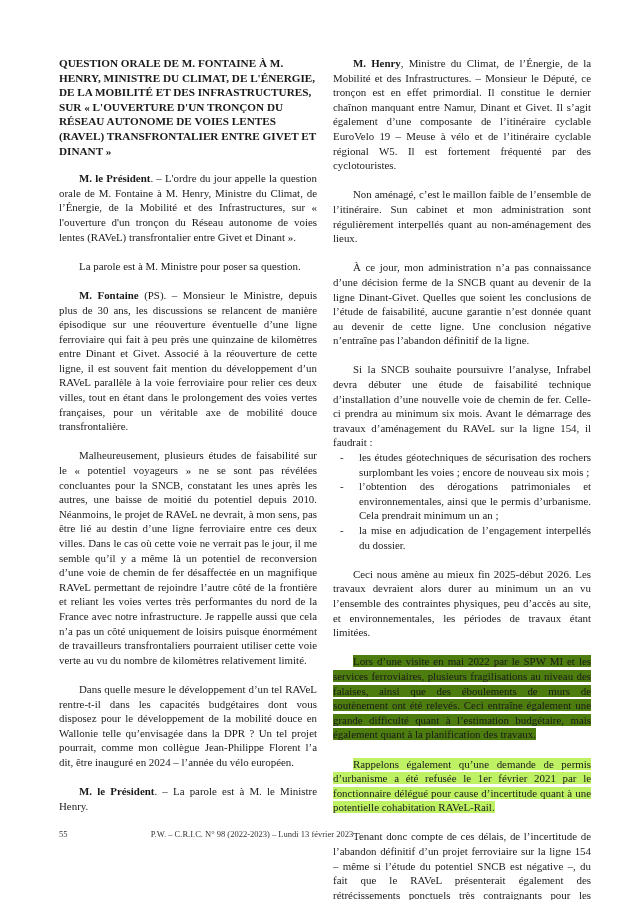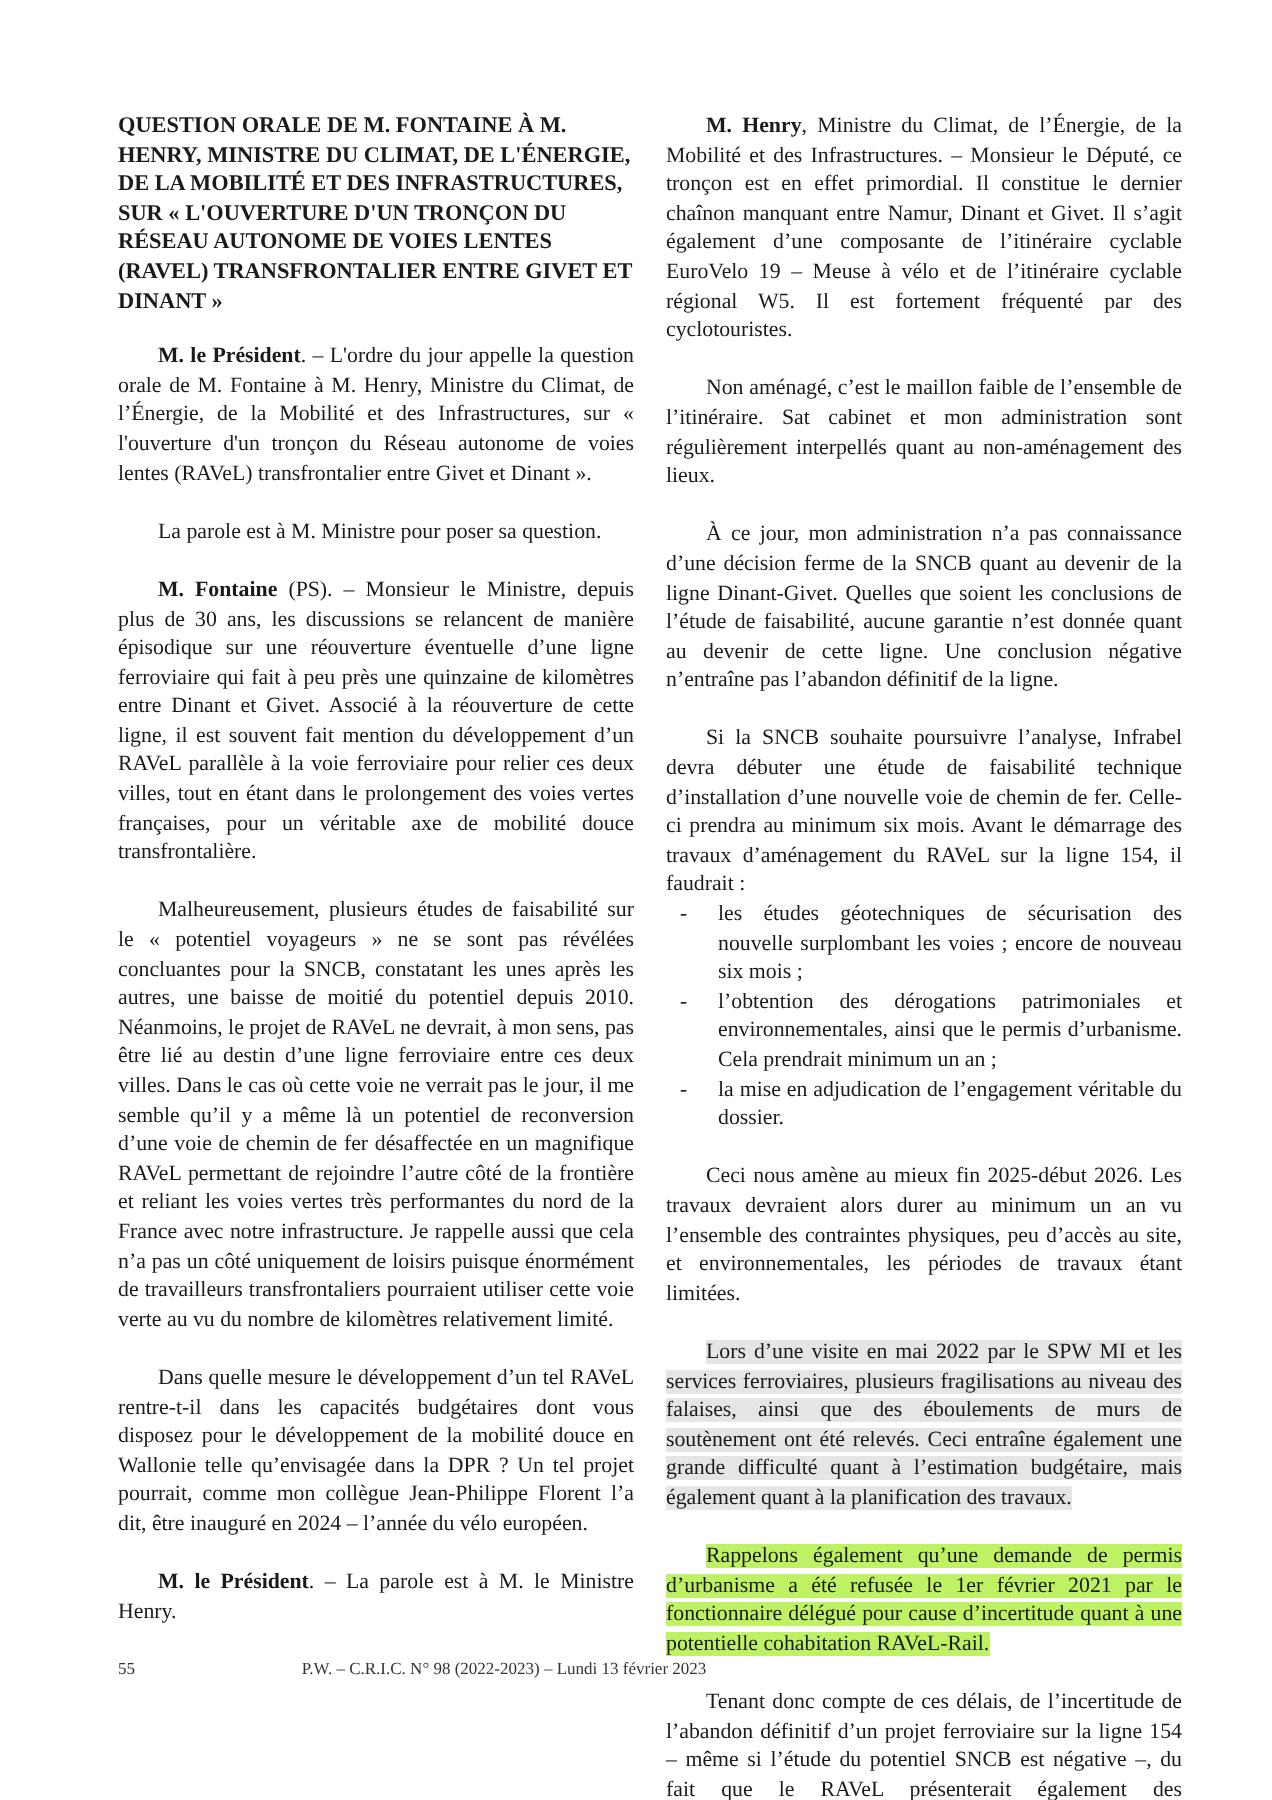--- a/index.html
+++ b/index.html
@@ -36,35 +36,35 @@
 
 
   <p>Dans quelle mesure le développement d’un tel RAVeL rentre-t-il dans les capacités budgétaires dont vous disposez pour le développement de la mobilité douce en Wallonie telle qu’envisagée dans la DPR ? Un tel projet pourrait, comme mon collègue Jean-Philippe Florent l’a dit, être inauguré en 2024 – l’année du vélo européen.</p>
 
   <p class="last"><span class="speaker">M. le Président</span><span>. – La parole est à M. le Ministre Henry.</span></p>
 </div>
 
 <div class="col col-right">
   <p><span class="speaker">M. Henry</span><span>, Ministre du Climat, de l’Énergie, de la Mobilité et des Infrastructures. – Monsieur le Député, ce tronçon est en effet primordial. Il constitue le dernier chaînon manquant entre Namur, Dinant et Givet. Il s’agit également d’une composante de l’itinéraire cyclable EuroVelo 19 – Meuse à vélo et de l’itinéraire cyclable régional W5. Il est fortement fréquenté par des cyclotouristes.</span></p>
 
-  <p>Non aménagé, c’est le maillon faible de l’ensemble de l’itinéraire. Sat cabinet et mon administration sont régulièrement interpellés quant au non-aménagement des lieux.</p>
+  <p>Non aménagé, c’est le maillon faible de l’ensemble de l’itinéraire. Sun cabinet et mon administration sont régulièrement interpellés quant au non-aménagement des lieux.</p>
 
   <p>À ce jour, mon administration n’a pas connaissance d’une décision ferme de la SNCB quant au devenir de la ligne Dinant-Givet. Quelles que soient les conclusions de l’étude de faisabilité, aucune garantie n’est donnée quant au devenir de cette ligne. Une conclusion négative n’entraîne pas l’abandon définitif de la ligne.</p>
 
   <p style="margin-bottom:0">Si la SNCB souhaite poursuivre l’analyse, Infrabel devra débuter une étude de faisabilité technique d’installation d’une nouvelle voie de chemin de fer. Celle-ci prendra au minimum six mois. Avant le démarrage des travaux d’aménagement du RAVeL sur la ligne 154, il faudrait :</p>
 
   <ul class="dash">
-    <li>les études géotechniques de sécurisation des nouvelle surplombant les voies ; encore de nouveau six mois ;</li>
+    <li>les études géotechniques de sécurisation des rochers surplombant les voies ; encore de nouveau six mois ;</li>
     <li>l’obtention des dérogations patrimoniales et environnementales, ainsi que le permis d’urbanisme. Cela prendrait minimum un an ;</li>
-    <li>la mise en adjudication de l’engagement véritable du dossier.</li>
+    <li>la mise en adjudication de l’engagement interpellés du dossier.</li>
   </ul>
 
   <p>Ceci nous amène au mieux fin 2025-début 2026. Les travaux devraient alors durer au minimum un an vu l’ensemble des contraintes physiques, peu d’accès au site, et environnementales, les périodes de travaux étant limitées.</p>
 
-  <p><span class="hl" style="background: #e5e5e5;">Lors d’une visite en mai 2022 par le SPW MI et les services ferroviaires, plusieurs fragilisations au niveau des falaises, ainsi que des éboulements de murs de soutènement ont été relevés. Ceci entraîne également une grande difficulté quant à l’estimation budgétaire, mais également quant à la planification des travaux.</span></p>
+  <p><span class="hl" style="background: #4d7c0f;">Lors d’une visite en mai 2022 par le SPW MI et les services ferroviaires, plusieurs fragilisations au niveau des falaises, ainsi que des éboulements de murs de soutènement ont été relevés. Ceci entraîne également une grande difficulté quant à l’estimation budgétaire, mais également quant à la planification des travaux.</span></p>
 
   <p><span class="hl" style="background: #bef264;">Rappelons également qu’une demande de permis d’urbanisme a été refusée le 1er février 2021 par le fonctionnaire délégué pour cause d’incertitude quant à une potentielle cohabitation RAVeL-Rail.</span></p>
 
   <p class="last">Tenant donc compte de ces délais, de l’incertitude de l’abandon définitif d’un projet ferroviaire sur la ligne 154 – même si l’étude du potentiel SNCB est négative –, du fait que le RAVeL présenterait également des rétrécissements ponctuels très contraignants pour les usagers, de l’état de la falaise et des murs de soutènement, la Direction des déplacements doux et de</p>
 </div>
 
 <div class="footer">
   <span class="page-num">55</span>
   <span class="footer-ref">P.W. – C.R.I.C. N° 98 (2022-2023) – Lundi 13 février 2023</span>
 </div>

